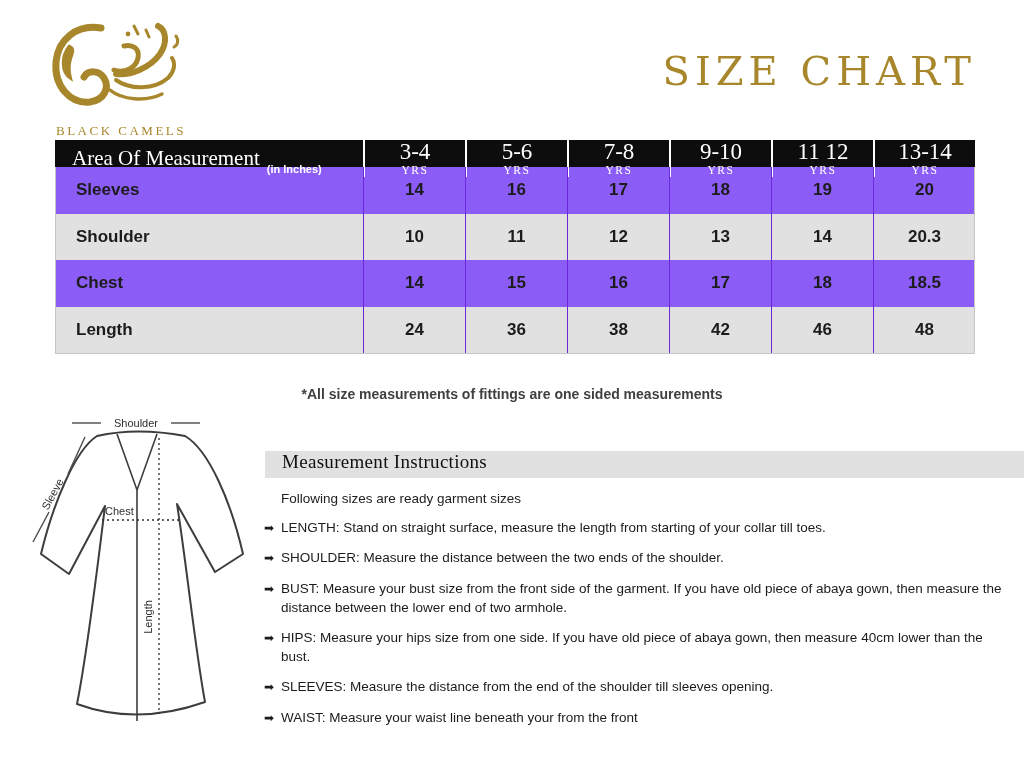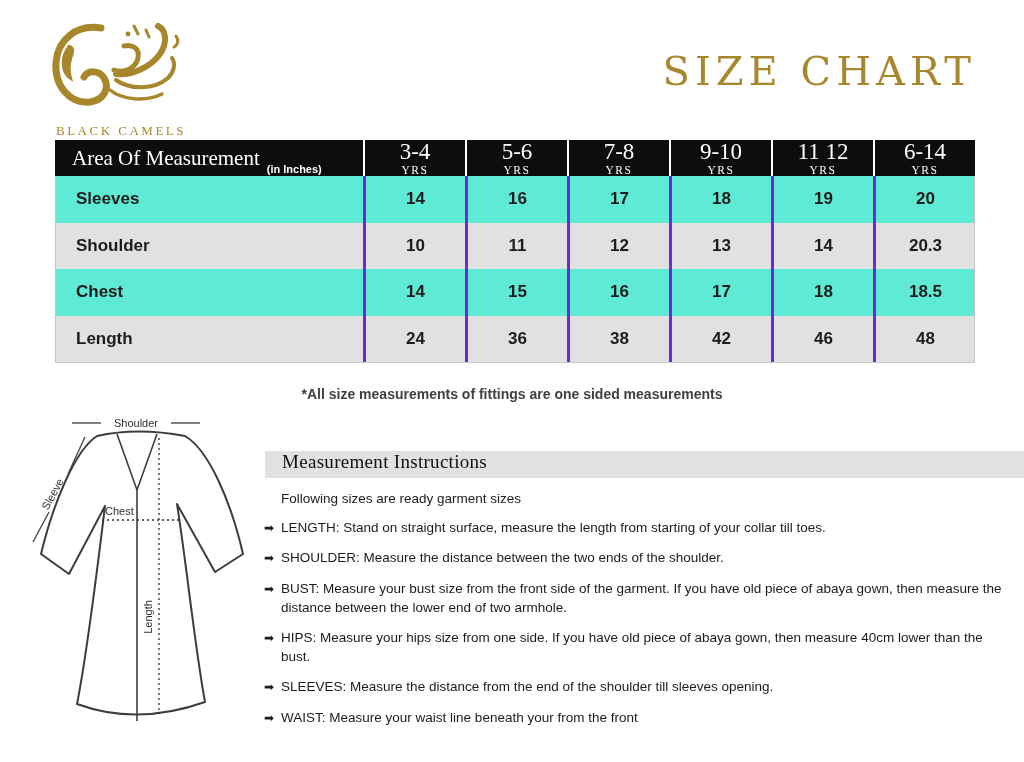--- a/index.html
+++ b/index.html
@@ -19,38 +19,38 @@
   .page-title {
     position:absolute; top:48px; right:48px;
     font-family:"DejaVu Serif", serif; font-weight:500;
     font-size:40px; letter-spacing:5px; color:var(--gold); white-space:nowrap;
   }
 
   
   .size-table { position:absolute; left:55px; top:140px; width:920px; }
   .t-header {
     display:grid; grid-template-columns:308px repeat(6,102px);
-    background:var(--header-bg); color:#fff; height:36px;
+    background:var(--header-bg); color:#fff; height:27px;
   }
   .t-area-cell { display:flex; align-items:center; padding-left:17px; gap:7px; }
   .area-label { font-family:"Liberation Serif", serif; font-size:21px; }
   .area-unit { font-size:11px; font-weight:700; padding-top:5px;margin-top:16px; }
   .col-head {
     border-left:2px solid #fff; display:flex; flex-direction:column;
     align-items:center; justify-content:flex-start; line-height:1;
   }
   .col-head .range { font-family:"Liberation Serif", serif; font-size:23px; }
   .col-head .yrs { font-family:"Liberation Serif", serif; font-size:11.5px; letter-spacing:1.5px; margin-top:2px; }
   .t-body { border:1px solid #c6c6c6; border-top:none; }
-  .t-row { display:grid; grid-template-columns:307px repeat(6,102px); height:46.5px; background:#5eead4; }
+  .t-row { display:grid; grid-template-columns:307px repeat(6,102px); height:46.5px; background:#8b5cf6; }
   .t-row.alt { background:var(--row-alt); }
   .t-label { display:flex; align-items:center; padding-left:20px; font-weight:700; font-size:17px; color:#1c1c1c; }
   .t-val {
     display:flex; align-items:center; justify-content:center;
-    font-weight:700; font-size:17px; color:#1c1c1c; border-left:3px solid #6d28d9;
+    font-weight:700; font-size:17px; color:#1c1c1c; border-left:1px solid #6d28d9;
   }
 
   
   .footnote {
     position:absolute; top:386px; left:0; width:100%; text-align:center;
     font-weight:700; font-size:14px; color:#404040;
   }
 
   
   .diagram { position:absolute; left:25px; top:412px; width:235px; height:348px; }
@@ -126,21 +126,21 @@
         </div>
         <div class="col-head">
           <span class="range">9-10</span>
           <span class="yrs">YRS</span>
         </div>
         <div class="col-head">
           <span class="range">11 12</span>
           <span class="yrs">YRS</span>
         </div>
         <div class="col-head">
-          <span class="range">6-14</span>
+          <span class="range">13-14</span>
           <span class="yrs">YRS</span>
         </div>
       </div>
     <div class="t-body">
 
     <div class="t-row">
           <div class="t-label">Sleeves</div>
           <div class="t-val">14</div>
           <div class="t-val">16</div>
           <div class="t-val">17</div>

